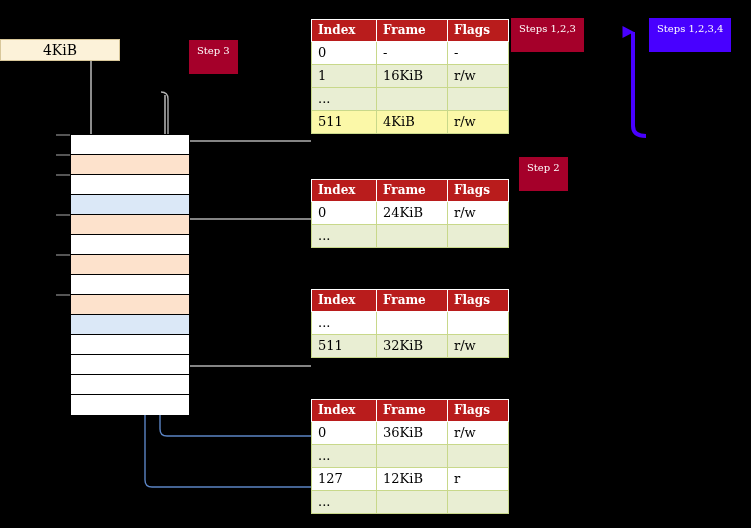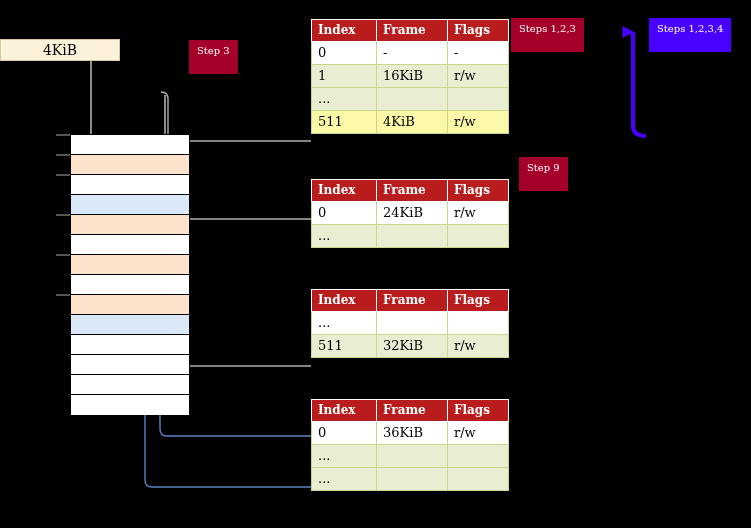--- a/index.html
+++ b/index.html
@@ -175,21 +175,21 @@
     <path d="M 145,235 L 145,203" fill="none" stroke="#4a6fa8" stroke-width="1.7" marker-end="url(#ar-blue)"></path>
 
     <path d="M 646,136 Q 633,136 633,126 L 633,32" fill="none" stroke="#4800ff" stroke-width="4" marker-end="url(#ar-violet)"></path>
   </svg>
 
   <div class="kib-banner">4KiB</div>
 
   <div id="badge-step0" class="badge badge-red">Step 3</div>
   <div id="badge-step123" class="badge badge-red">Steps 1,2,3</div>
   <div id="badge-step1234" class="badge badge-blue">Steps 1,2,3,4</div>
-  <div id="badge-step4" class="badge badge-red">Step 9</div>
+  <div id="badge-step4" class="badge badge-red">Step 2</div>
 
   <div class="memcol" id="memcol">
       <div class="memrow mem-white"></div>
       <div class="memrow mem-peach"></div>
       <div class="memrow mem-white"></div>
       <div class="memrow mem-blue"></div>
       <div class="memrow mem-peach"></div>
       <div class="memrow mem-white"></div>
       <div class="memrow mem-peach"></div>
       <div class="memrow mem-white"></div>
@@ -289,20 +289,25 @@
         <tr class="row-plain">
           <td class="col-index">0</td>
           <td class="col-frame">36KiB</td>
           <td class="col-flags">r/w</td>
         </tr>
         <tr class="row-alt">
           <td class="col-index">...</td>
           <td class="col-frame"></td>
           <td class="col-flags"></td>
         </tr>
+        <tr class="row-plain">
+          <td class="col-index">127</td>
+          <td class="col-frame">12KiB</td>
+          <td class="col-flags">r</td>
+        </tr>
         <tr class="row-alt">
           <td class="col-index">...</td>
           <td class="col-frame"></td>
           <td class="col-flags"></td>
         </tr>
       </tbody>
   </table>
 
 <div class="memtick" style="left: 56px; top: 134px;"></div>
     <div class="memtick" style="left: 56px; top: 154px;"></div>

